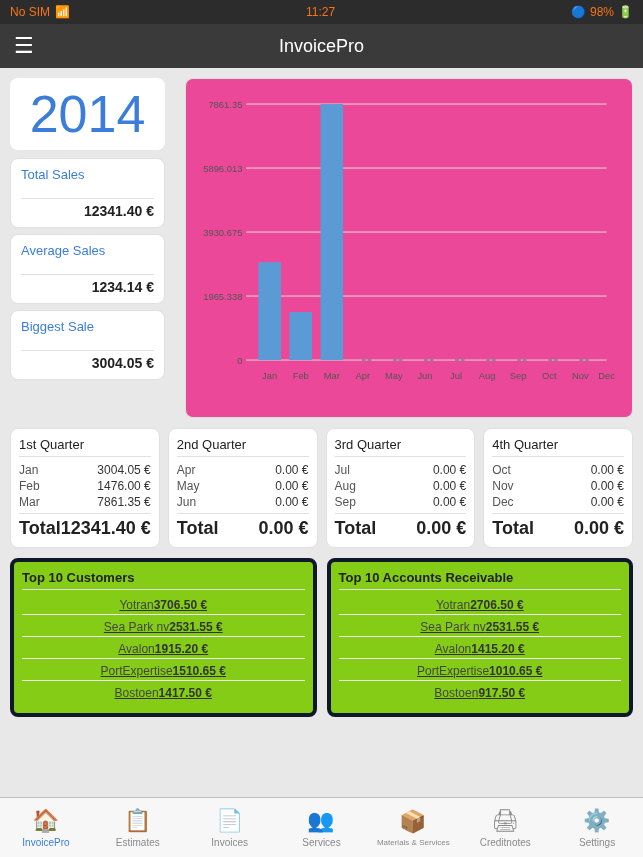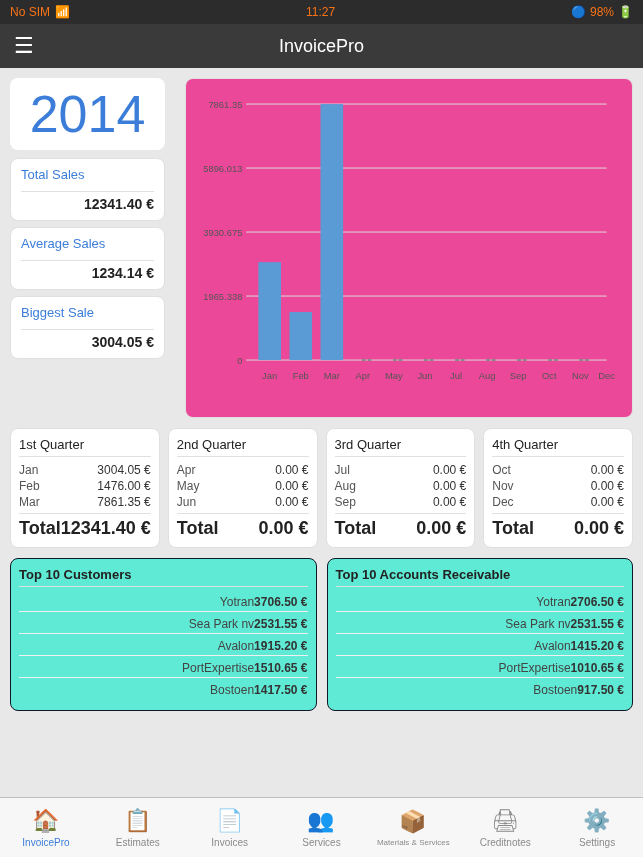--- a/index.html
+++ b/index.html
@@ -88,21 +88,21 @@
       background: white;
       border-radius: 8px;
       padding: 8px 10px;
       border: 1px solid #e0e0e0;
     }
     .stat-box .stat-label {
       color: #3b7dd8;
       font-size: 13px;
       font-weight: 500;
       border-bottom: 1px solid #e0e0e0;
-      padding-bottom: 9px;
+      padding-bottom: 16px;
       margin-bottom: 4px;
     }
     .stat-box .stat-value {
       text-align: right;
       font-size: 14px;
       font-weight: 600;
       color: #222;
     }
 
     
@@ -169,41 +169,42 @@
     }
 
     
     .bottom-section {
       display: flex;
       gap: 10px;
     }
 
     .table-box {
       flex: 1;
-      background: #5eead4;
+      background: #84cc16;
       border-radius: 8px;
-      border: 1px solid #0f172a;
+      border: 4px solid #0f172a;
       padding: 8px;
     }
     .table-title {
       font-size: 13px;
       font-weight: 700;
       color: #222;
       margin-bottom: 6px;
       border-bottom: 1px solid #e0e0e0;
       padding-bottom: 4px;
     }
     .table-row {
       display: flex;
-      justify-content: flex-end;
+      justify-content: center;
       font-size: 12px;
       color: #333;
       margin-bottom: 3px;
       padding: 2px 0;
       border-bottom: 1px solid #f0f0f0;
+      text-decoration: underline;
     }
     .table-row:last-child { border-bottom: none; }
     .table-row .customer-name { color: #444; }
     .table-row .customer-amount { font-weight: 600; }
 
     
     .tab-bar {
       position: absolute;
       bottom: 0;
       left: 0;

